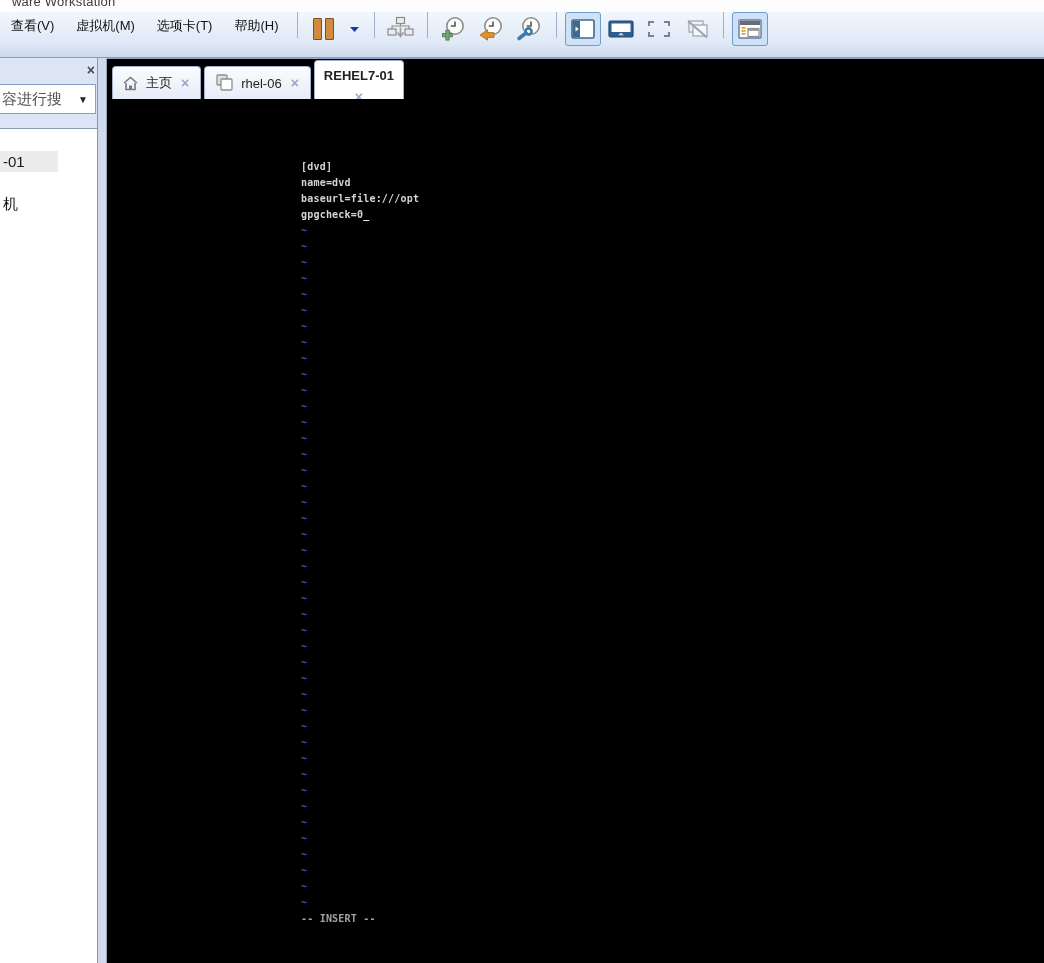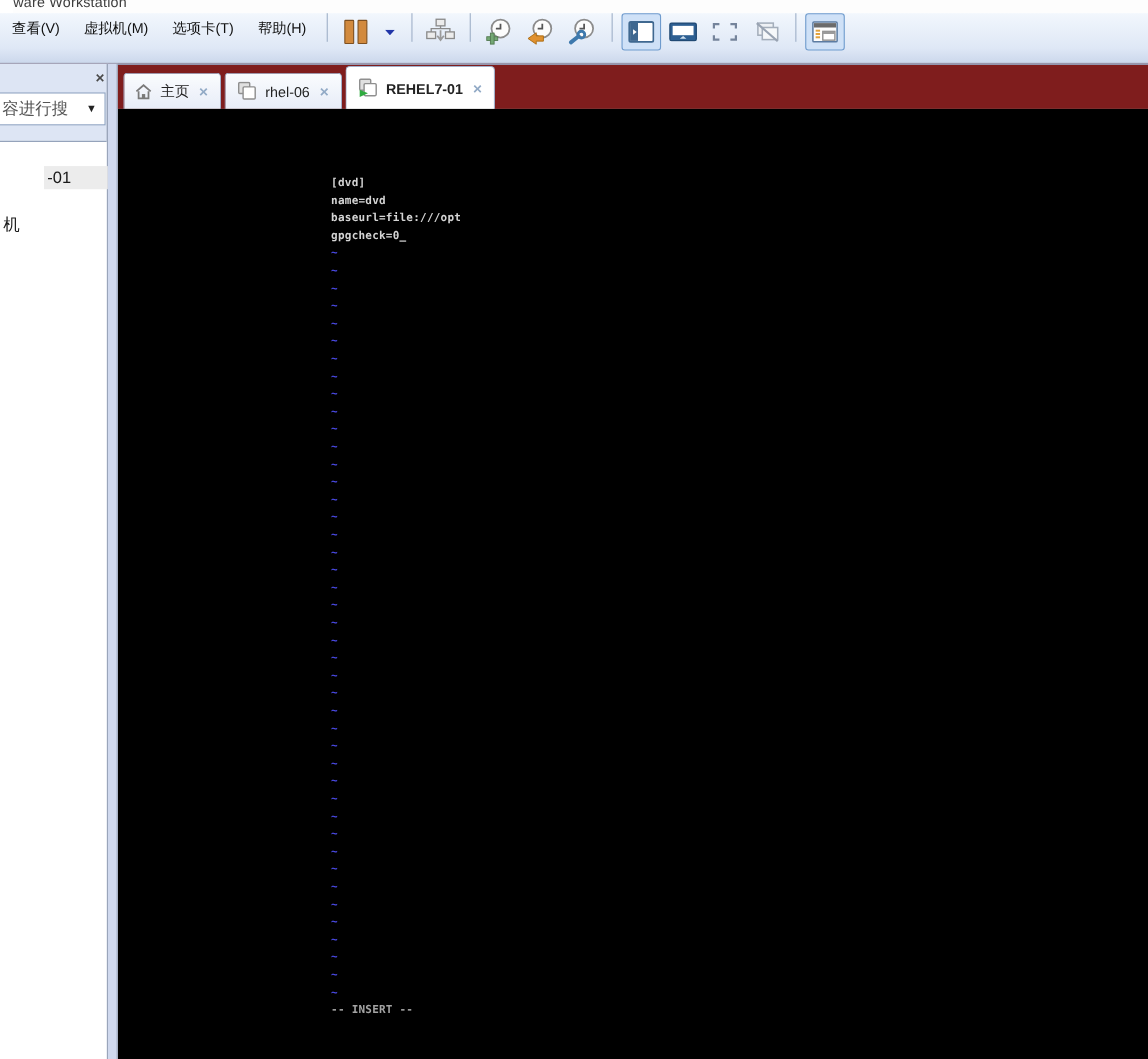--- a/index.html
+++ b/index.html
@@ -17,39 +17,39 @@
   .menu-item{font-size:13px;color:#111;padding:5px 10px;margin:0 1px;cursor:default;}
   .tsep{width:1px;height:26px;background:#9fb0c8;margin:0 7px;flex:none;}
   .tbtn{height:32px;min-width:34px;display:flex;align-items:center;justify-content:center;
         border:1px solid transparent;border-radius:3px;margin:0 1px;flex:none;}
   .tbtn.checked{background:#cfe1f7;border-color:#6f9bcd;}
   .tbtn.small{min-width:20px;}
   .pausewrap{display:flex;align-items:center;gap:3px;}
   .pbar{width:7px;height:20px;background:#d28a3e;border:1px solid #7e5020;border-radius:1px;display:inline-block;}
 
   
-  #tabstrip{position:absolute;left:0;top:58px;width:100%;height:41px;background:#7f1d1d;
+  #tabstrip{position:absolute;left:0;top:58px;width:100%;height:41px;background:#000000;
     border-top:1px solid #97a5c0;display:flex;align-items:flex-end;padding-left:112px;box-sizing:border-box;}
   .tab{display:flex;align-items:center;gap:7px;padding:0 9px;height:32px;margin-right:3px;
     border:1px solid #a2b0ca;border-bottom:none;border-radius:4px 4px 0 0;
     background:linear-gradient(#fafcfe,#e7ecf7);font-size:13px;color:#222;white-space:nowrap;}
-  .tab.active{height:38px;background:#fff;font-weight:bold;}
+  .tab.active{height:38px;background:#fff;font-weight:bold;flex-direction:column;}
   .tab-close{color:#92aac6;font-weight:bold;font-size:14px;padding:0 2px;line-height:1;}
 
   
   #sidebar{position:absolute;left:0;top:58px;width:97px;bottom:0;background:#dde5f4;
     border-right:1px solid #8a96ac;z-index:5;}
   #sidebar-close{position:absolute;top:5px;right:2px;font-size:14px;font-weight:bold;color:#4a4a4a;line-height:1;}
   #search-combo{position:absolute;left:-12px;top:26px;width:108px;height:30px;background:#fff;
     border:1px solid #8aa0c0;display:flex;align-items:center;box-sizing:border-box;}
   #search-combo .stext{font-size:15px;color:#555;padding-left:13px;white-space:nowrap;overflow:hidden;flex:1;}
   #search-combo .scaret{font-size:10px;color:#222;padding-right:7px;}
   #vm-list{position:absolute;left:0;top:70px;right:0;bottom:0;background:#fff;border-top:1px solid #8a9ab4;}
   .vm-item{position:absolute;left:0;font-size:15px;color:#1a1a1a;padding:2px 3px;white-space:nowrap;}
-  .vm-item.selected{background:#ececec;width:52px;margin-left:40px;}
+  .vm-item.selected{background:#ececec;width:52px;}
 
   
   #splitter{position:absolute;left:97px;top:58px;width:10px;bottom:0;background:#d0d9ee;
     border-right:1px solid #9aa5ba;box-sizing:border-box;z-index:4;}
 
   
   #vm-screen{position:absolute;left:107px;top:99px;right:0;bottom:0;background:#000;}
   #terminal{position:absolute;left:194px;top:60px;
     font-family:"DejaVu Sans Mono",monospace;font-size:10px;font-weight:bold;
     letter-spacing:.2px;color:#d4d4d4;}

